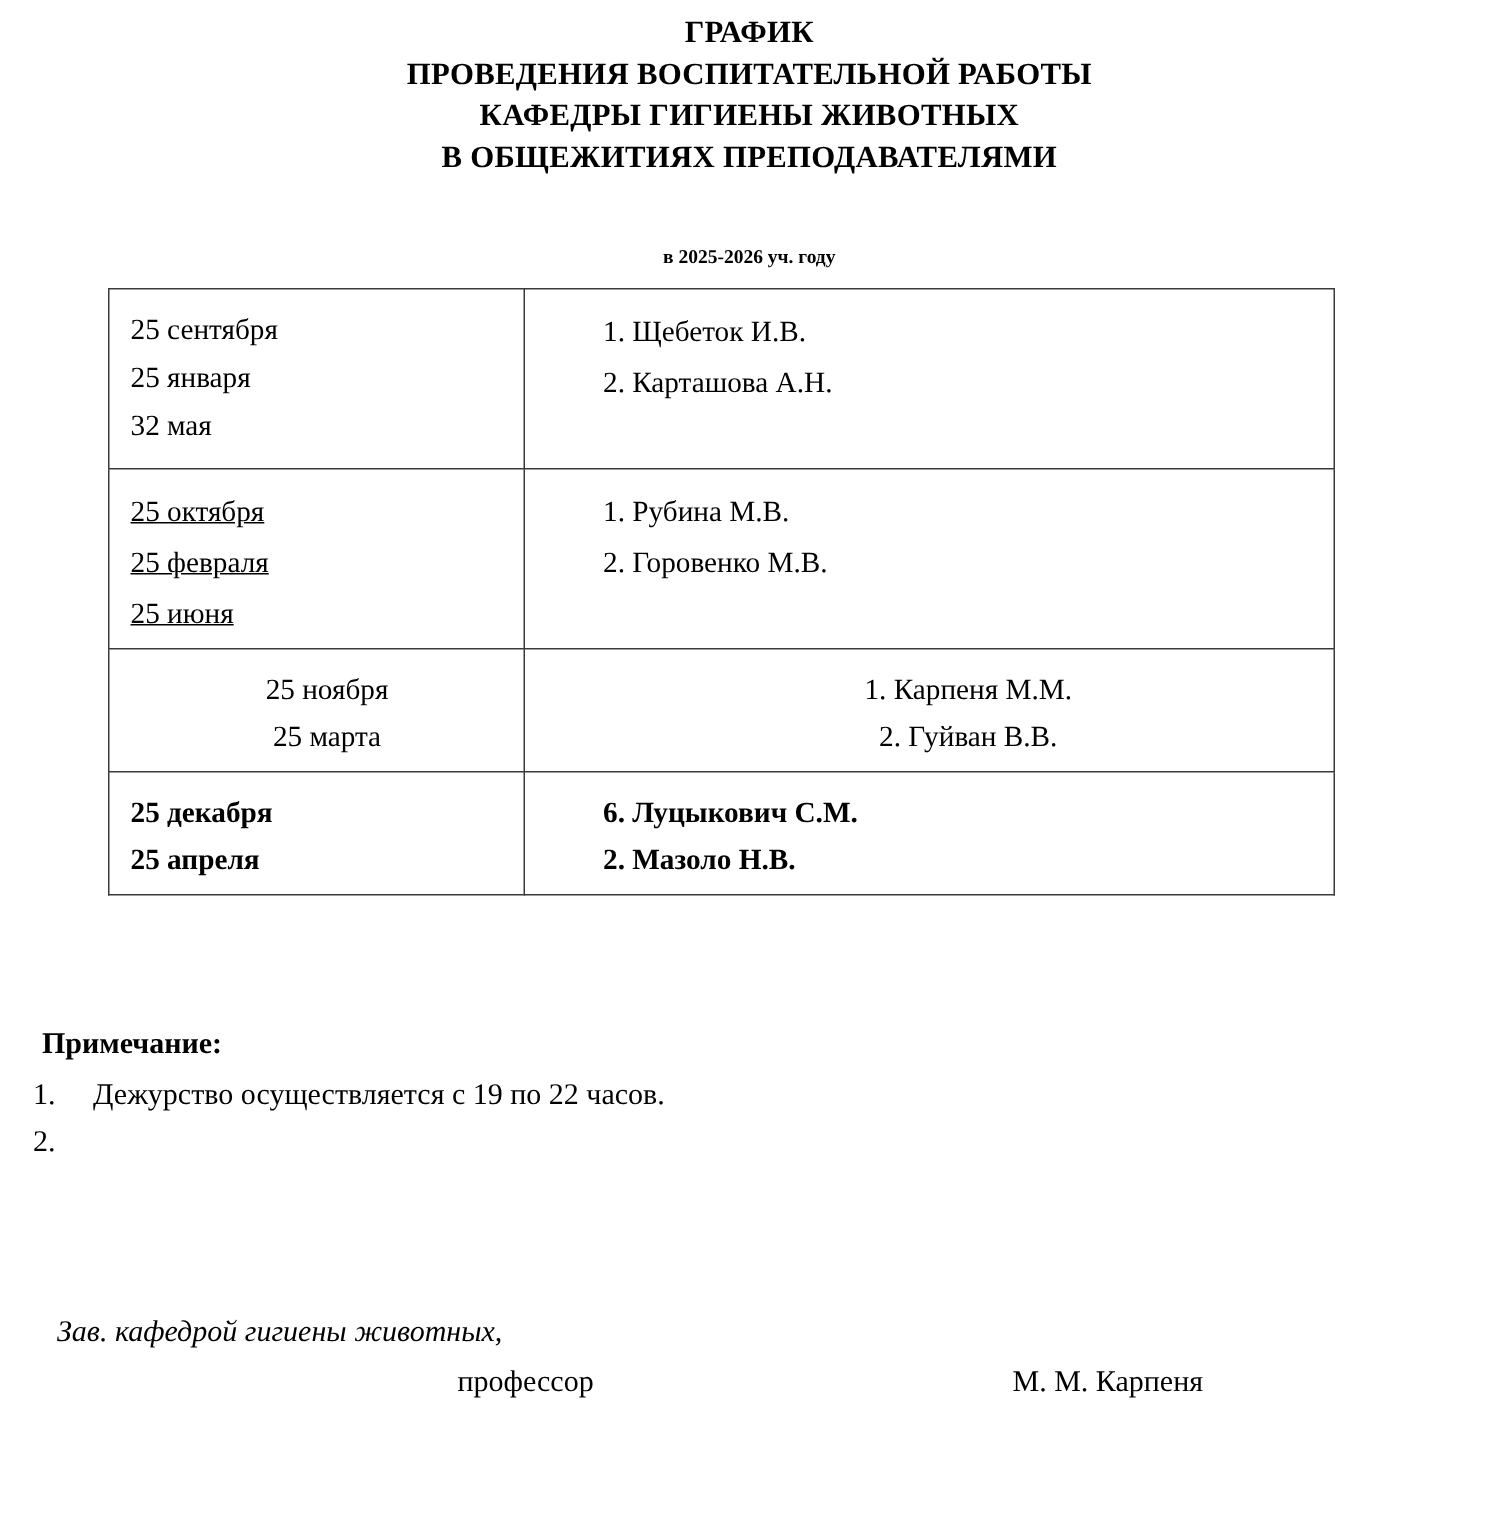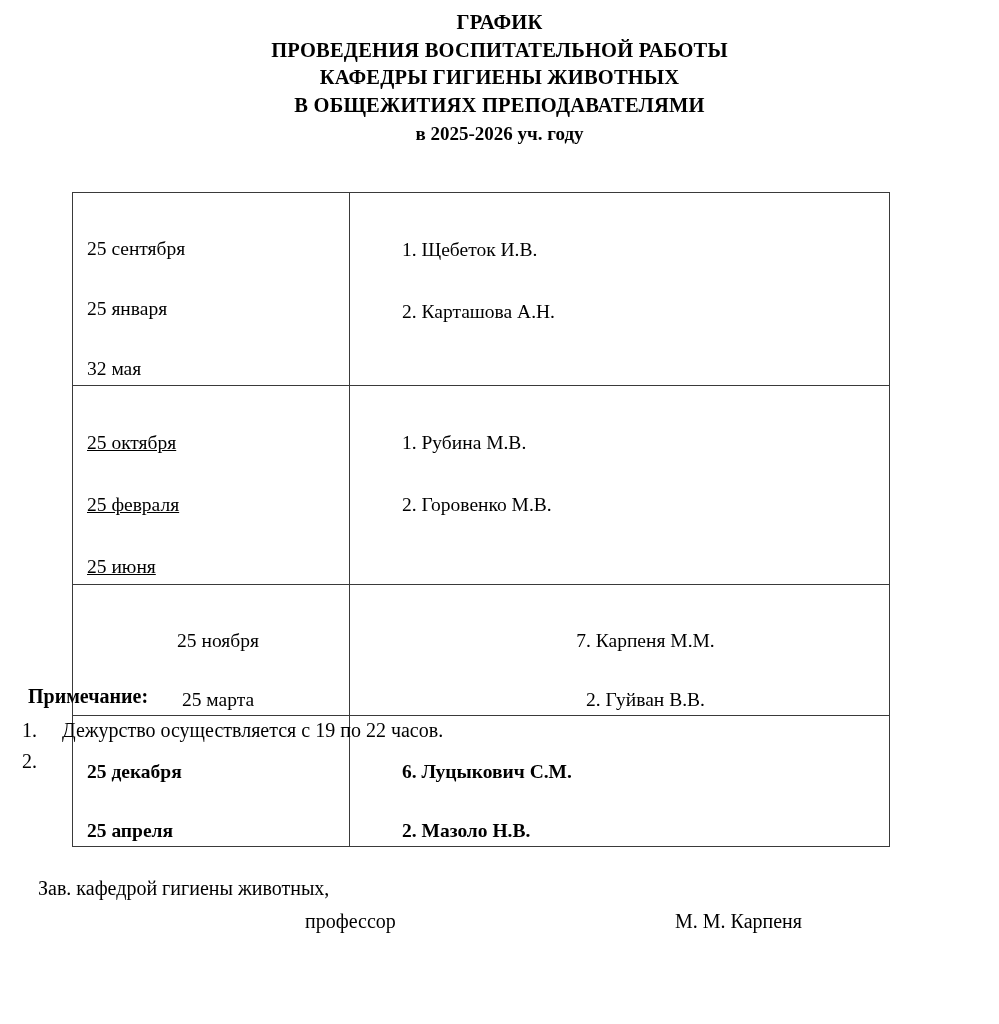--- a/index.html
+++ b/index.html
@@ -25,23 +25,24 @@
     text-align: center;
   }
   .title-line {
     font-weight: bold;
     font-size: 20.5px;
     line-height: 27.5px;
     letter-spacing: 0.2px;
     white-space: nowrap;
   }
   .title-line.year {
-    font-size: 19px;
+    font-size: 13px;
     line-height: 29px;
     letter-spacing: 0px;
+    margin-top: 37px;
   }
 
   
   .schedule-table {
     position: absolute;
     left: 72px;
     top: 192px;
     width: 817px;
     border-collapse: collapse;
     table-layout: fixed;
@@ -57,21 +58,20 @@
   .cell-dates {
     padding: 12px 0 0 14px;
     font-size: 19.5px;
   }
   .cell-names {
     padding: 12px 0 0 52px;
     font-size: 19.5px;
   }
   .date-line, .name-line {
     white-space: nowrap;
-    margin-top: 28px;
   }
 
   
   tr.row-0 td { height: 119px; }
   tr.row-1 td { height: 119px; }
   tr.row-2 td { height: 81px; text-align: center; }
   tr.row-3 td { height: 81px; font-weight: bold; }
 
   tr.row-0 .date-line { line-height: 32px; }
   tr.row-1 .date-line { line-height: 34px; text-decoration: underline; }
@@ -132,20 +132,21 @@
     top: 872px;
     width: 999px;
     font-size: 20px;
     line-height: 33px;
   }
   .sig-role-1 {
     position: absolute;
     left: 38px;
     top: 0;
     white-space: nowrap;
+    font-style: italic;
   }
   .sig-role-2 {
     position: absolute;
     left: 305px;
     top: 33px;
     white-space: nowrap;
   }
   .sig-name {
     position: absolute;
     left: 675px;
@@ -202,21 +203,21 @@
     </tr>
     <tr class="row-2">
       <td>
         <div class="cell-dates">
           <div class="date-line">25 ноября</div>
           <div class="date-line">25 марта</div>
         </div>
       </td>
       <td>
         <div class="cell-names">
-          <div class="name-line">7. Карпеня М.М.</div>
+          <div class="name-line">1. Карпеня М.М.</div>
           <div class="name-line">2. Гуйван В.В.</div>
         </div>
       </td>
     </tr>
     <tr class="row-3">
       <td>
         <div class="cell-dates">
           <div class="date-line">25 декабря</div>
           <div class="date-line">25 апреля</div>
         </div>

